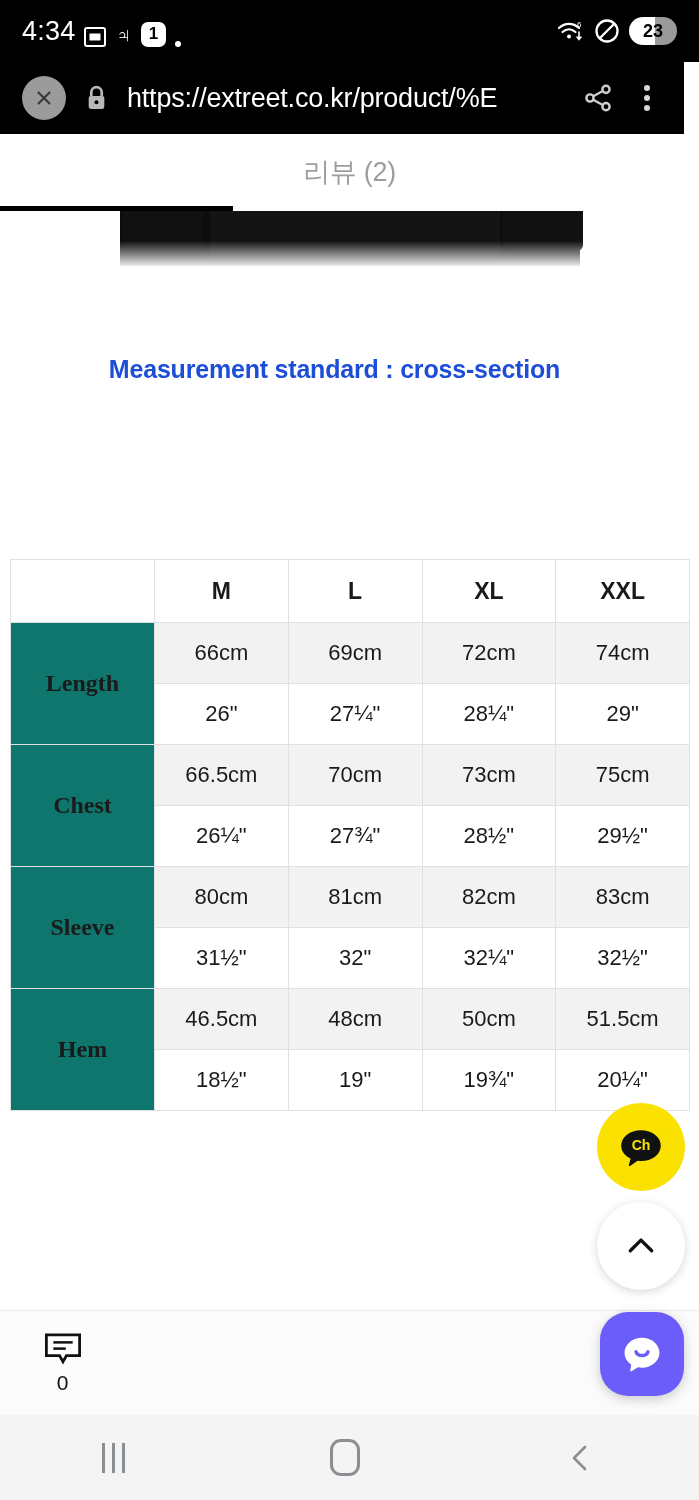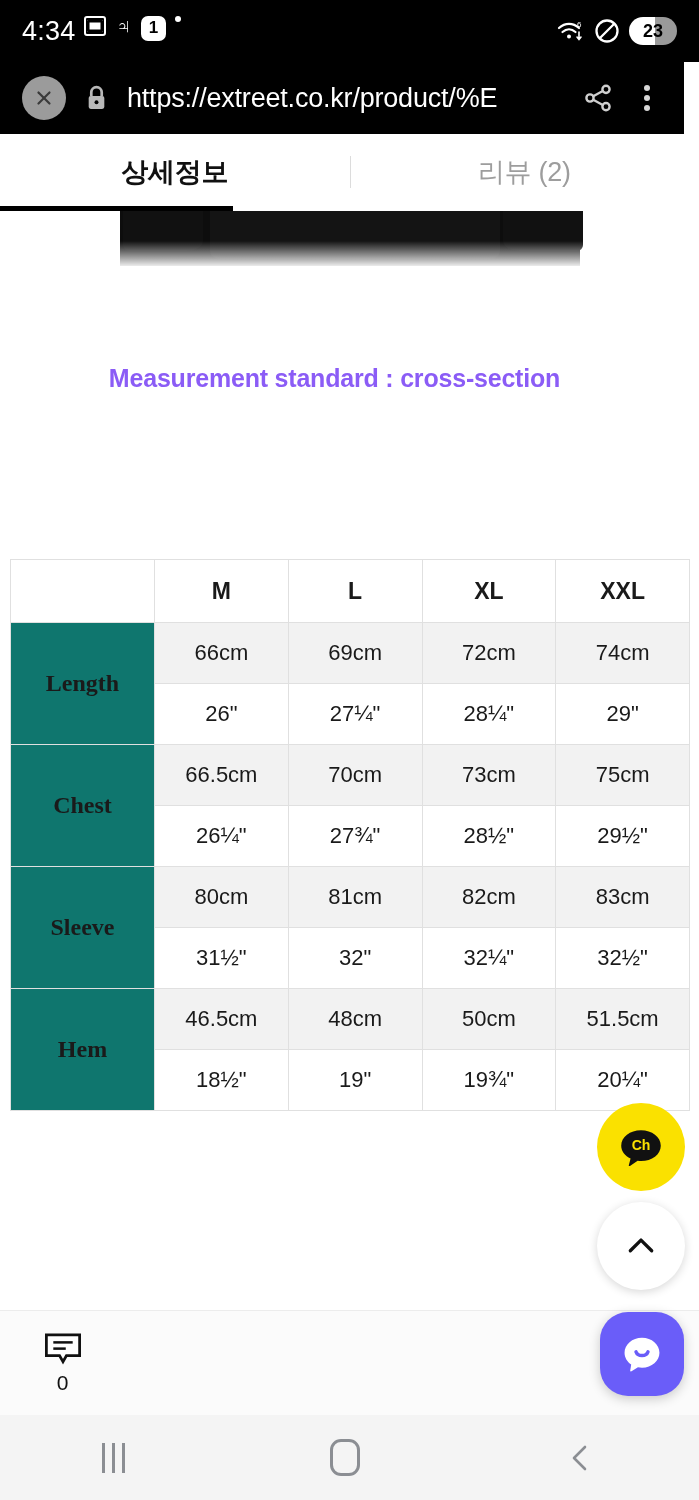--- a/index.html
+++ b/index.html
@@ -29,21 +29,21 @@
     height: 62px;
     background: #000000;
     display: flex;
     align-items: center;
     justify-content: space-between;
     padding: 0 22px;
     box-sizing: border-box;
   }
   .sb-left {
     display: flex;
-    align-items: flex-start;
+    align-items: flex-end;
     gap: 9px;
   }
   .sb-clock {
     color: #ffffff;
     font-size: 27px;
     font-weight: 500;
     letter-spacing: 0.2px;
   }
   .sb-right {
     display: flex;
@@ -237,26 +237,26 @@
   .garment-fade {
     position: absolute;
     left: 110px; top: 30px;
     width: 480px; height: 32px;
     background: linear-gradient(to bottom, rgba(255,255,255,0) 0%, #ffffff 85%);
   }
 
   
   .measure-heading {
     position: absolute;
-    top: 364px; left: 0;
+    top: 355px; left: 0;
     width: 669px;
     text-align: center;
     font-size: 25px;
     font-weight: 700;
-    color: #8b5cf6;
+    color: #1d4ed8;
     letter-spacing: -0.2px;
   }
 
   
   .size-table-wrap {
     position: absolute;
     left: 10px; top: 559px;
     width: 679px;
   }
   table.size-table {
@@ -458,21 +458,20 @@
       </svg>
     </span>
     <span class="menu-icon">
       <i></i>
         <i></i>
         <i></i>
     </span>
   </div>
 
   <div class="tabbar">
-    <div class="tab active">상세정보</div>
     <div class="tab">리뷰 (2)</div>
   </div>
   <div class="tab-underline"></div>
 
   <div class="photo-strip">
     <div class="garment-shadow"></div>
     <div class="garment-cuff-l"></div>
     <div class="garment-cuff-r"></div>
     <div class="garment-body"></div>
     <div class="garment-fade"></div>

